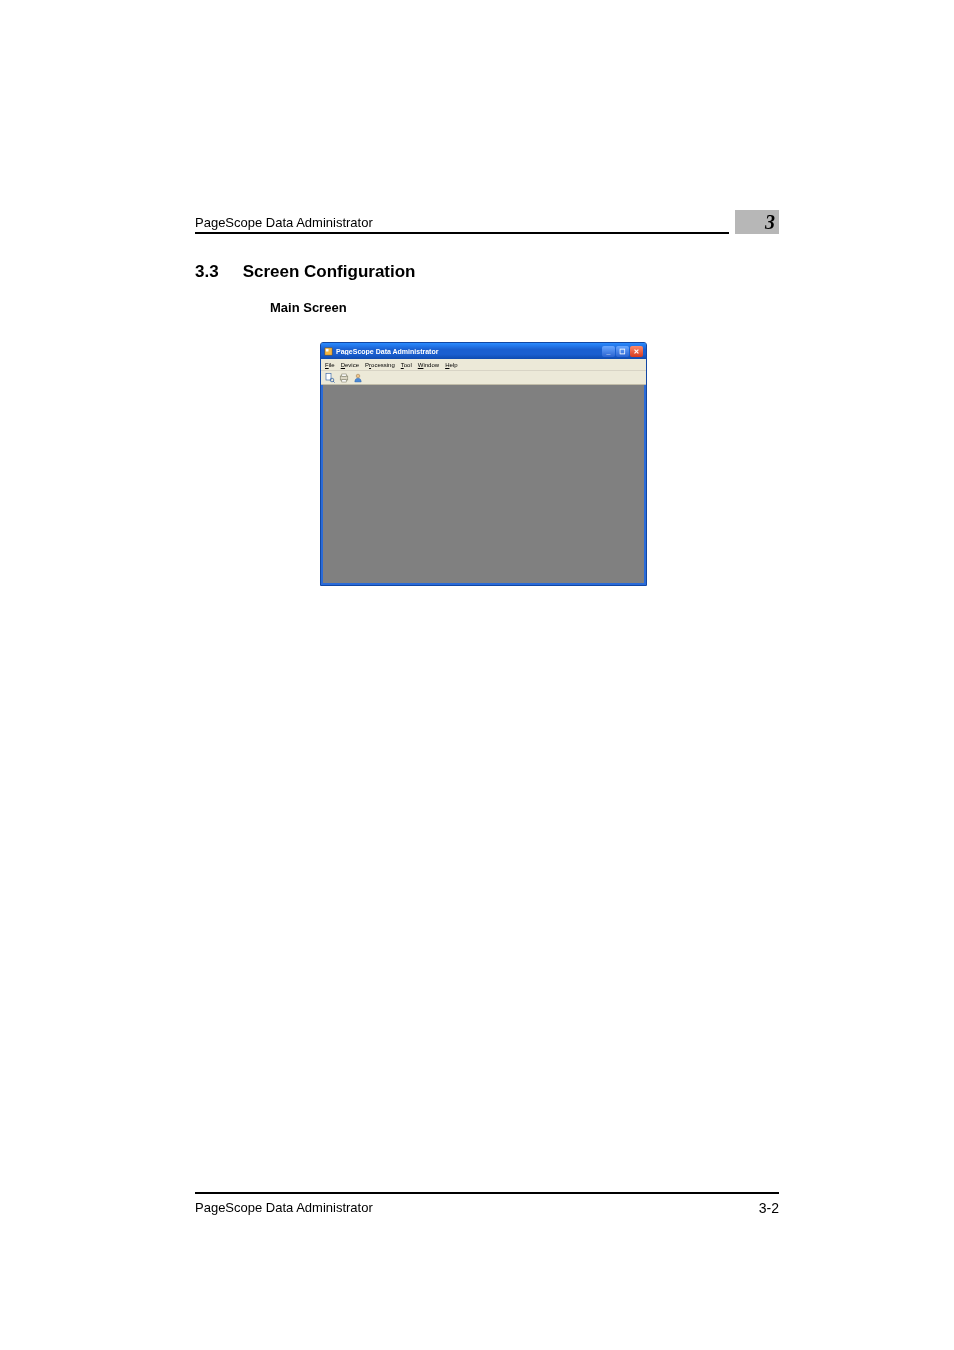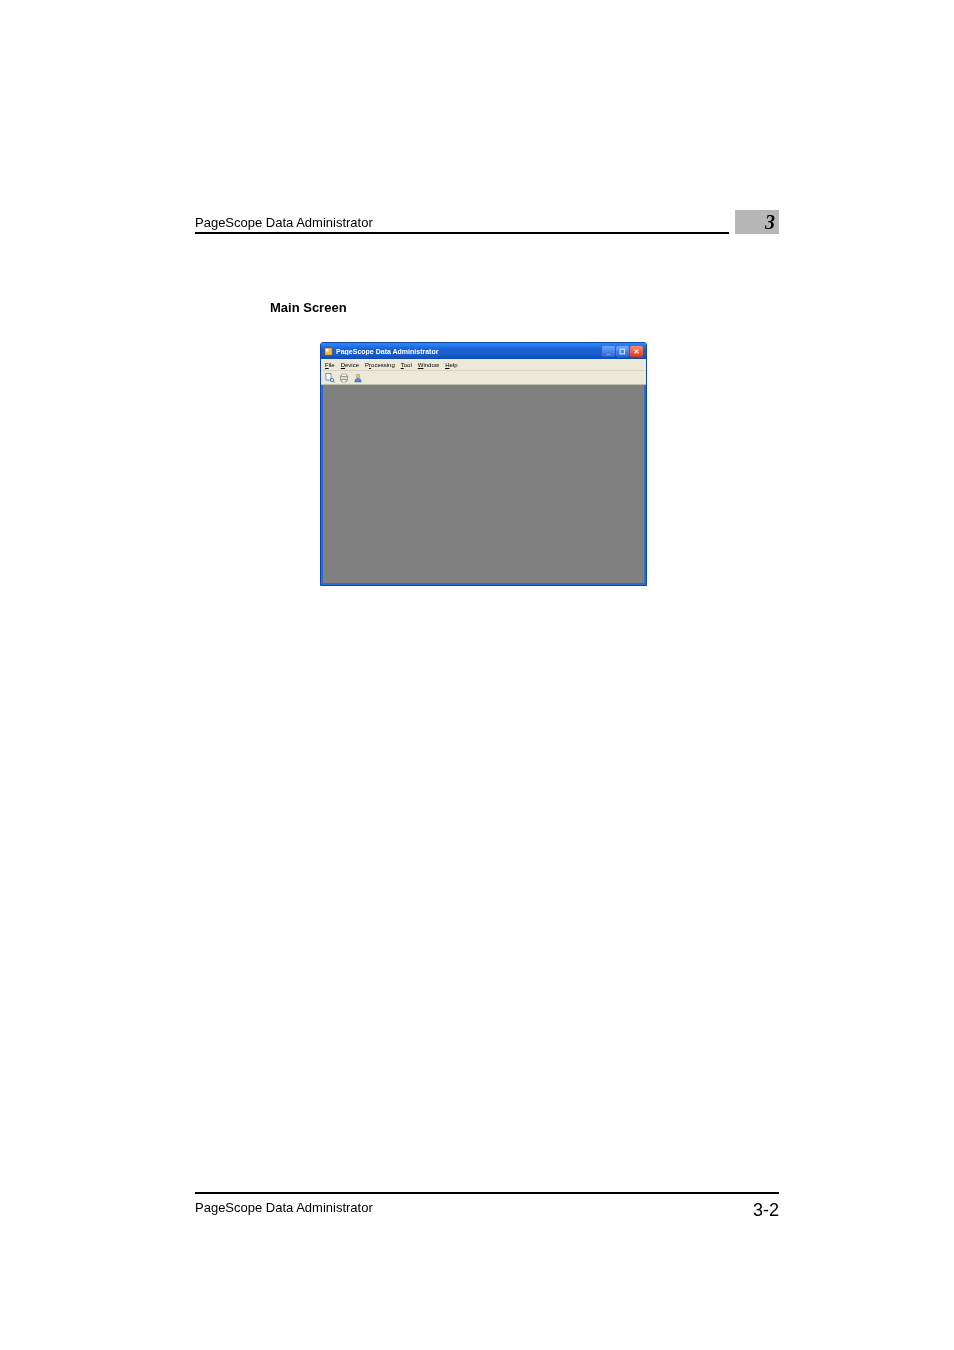--- a/index.html
+++ b/index.html
@@ -197,36 +197,40 @@
     .footer-text {
       position: absolute;
       left: 195px;
       top: 1200px;
       font-size: 13px;
     }
     .footer-page {
       position: absolute;
       right: 175px;
       top: 1200px;
-      font-size: 18px;
+      font-size: 14px;
     }
   </style>
 </head>
 <body>
 
 <div class="page">
 
   <div class="running-head">
     <div class="rh-title">PageScope Data Administrator</div>
     <div class="chapter-num-box">
       <span class="chapter-num">3</span>
     </div>
     <div class="rh-underline"></div>
   </div>
 
+  <div class="section-row">
+    <span class="section-number">3.3</span>
+    <span class="section-title">Screen Configuration</span>
+  </div>
 
   <div class="subsection-title">Main Screen</div>
 
   <div class="figure-wrap">
     <div class="window">
       <div class="win-border"></div>
 
       <div class="titlebar">
         <span class="app-icon">
           <svg viewBox="0 0 10 10">

